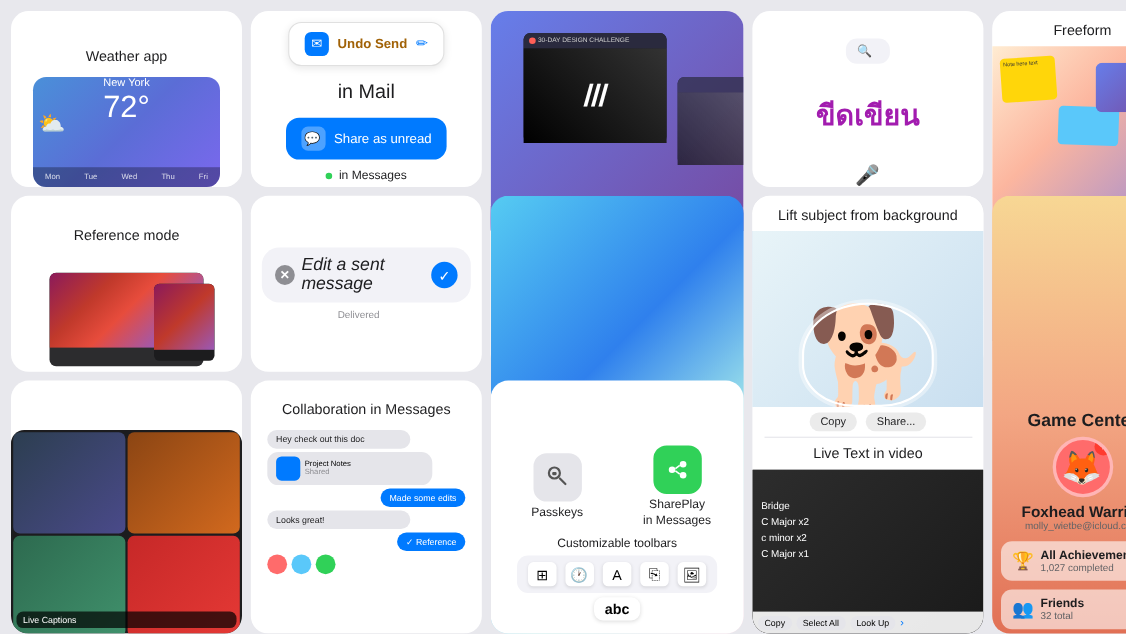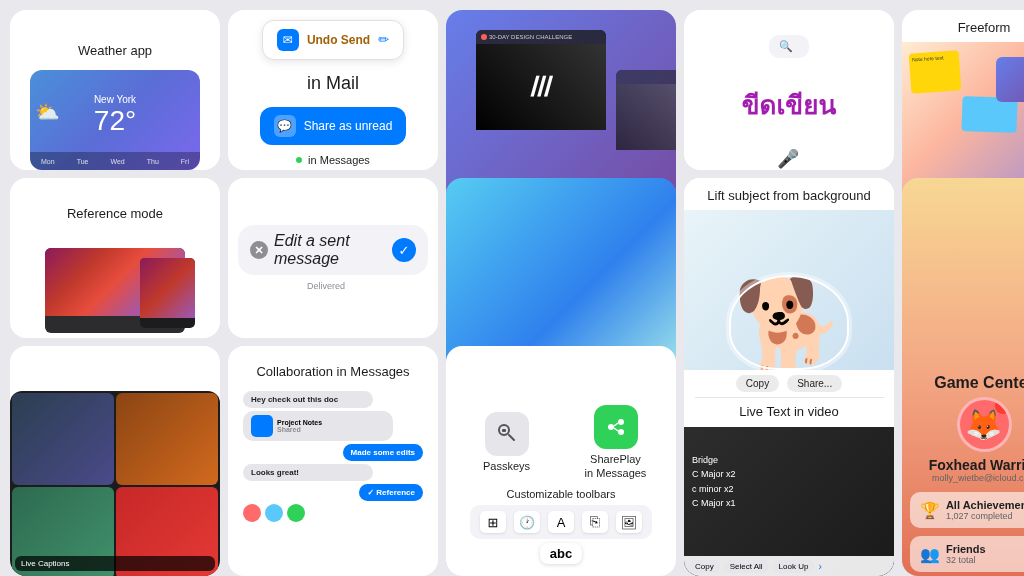--- a/index.html
+++ b/index.html
@@ -42,21 +42,21 @@
     .weather-card {
       grid-column: 1;
       grid-row: 1;
     }
     .weather-inner {
       width: 170px;
       height: 100px;
       background: linear-gradient(135deg, #4a90d9 0%, #5b6dd6 50%, #7b68ee 100%);
       border-radius: 12px;
       margin: 5px auto 0;
-      padding: 24px;
+      padding: 0;
       color: white;
       position: relative;
       overflow: hidden;
     }
     .weather-city { font-size: 10px; text-align: center; }
     .weather-temp { font-size: 28px; font-weight: 300; text-align: center; }
     .weather-bar {
       position: absolute;
       bottom: 0; left: 0; right: 0;
       height: 18px;
@@ -358,21 +358,20 @@
       width: 190px; height: 190px;
       position: relative;
       overflow: hidden;
       margin: 0 auto;
     }
     .collab-msgs {
       display: flex;
       flex-direction: column;
       gap: 3px;
       padding: 5px;
-      font-weight: bold;
     }
     .collab-bubble {
       border-radius: 10px;
       padding: 4px 8px;
       font-size: 8px;
       max-width: 130px;
     }
     .cb-blue { background: #007aff; color: white; align-self: flex-end; }
     .cb-gray { background: #e5e5ea; color: #1d1d1f; }
 

